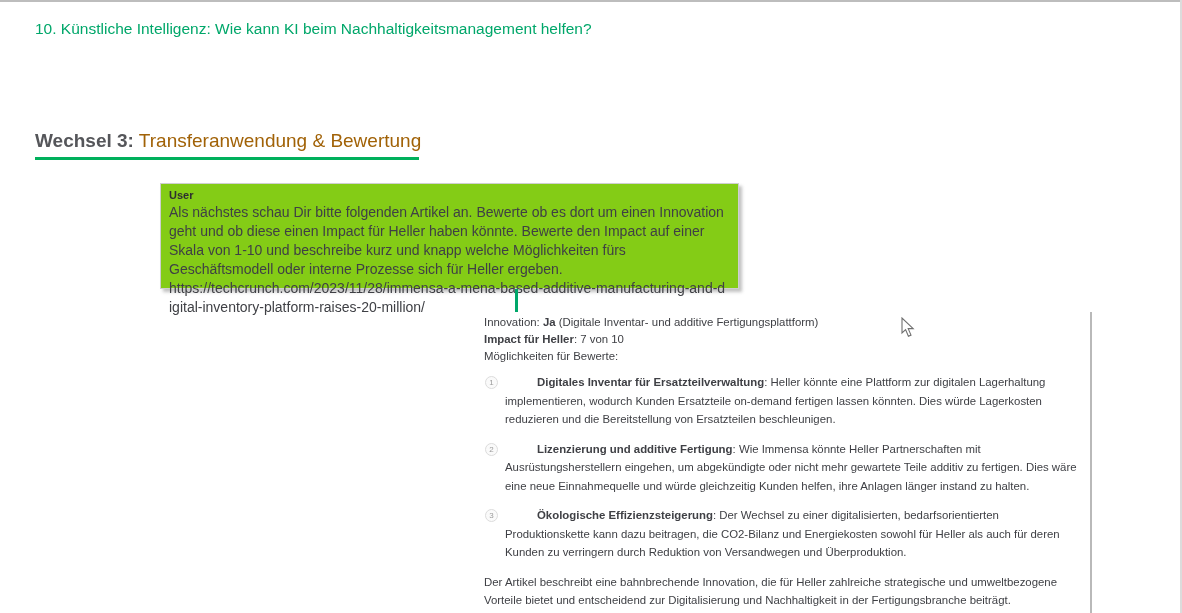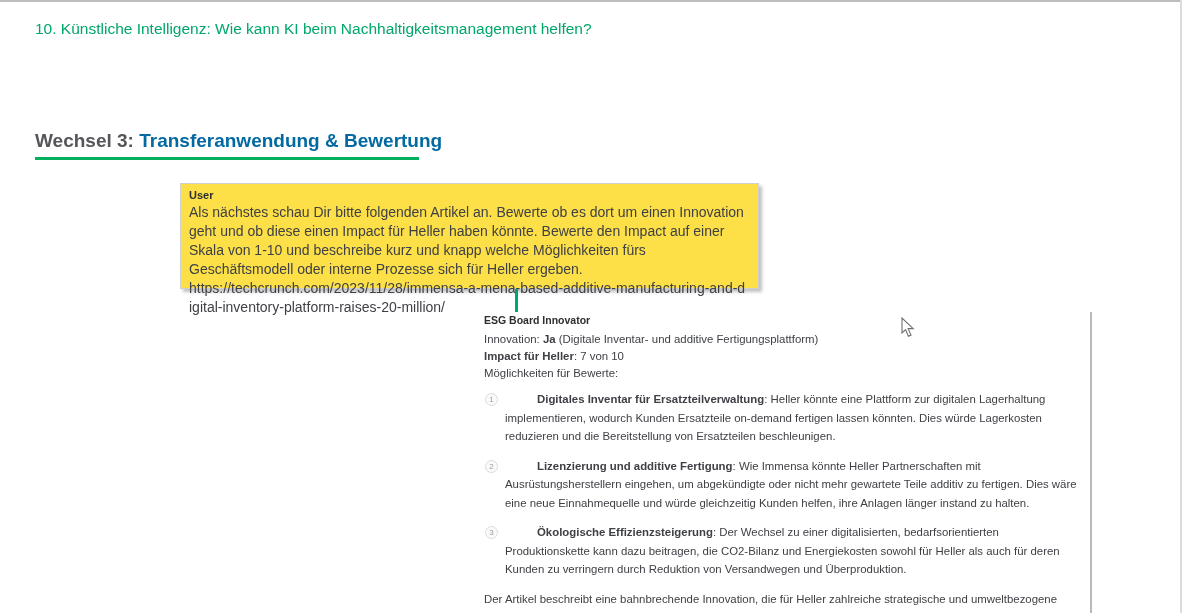--- a/index.html
+++ b/index.html
@@ -36,31 +36,31 @@
     font-size: 27px; font-weight: 400;
     color: #77787b;
     white-space: nowrap;
   }
 
   .section-heading {
     position: absolute; left: 35px; top: 130px;
     font-size: 19px; white-space: nowrap;
   }
   .section-heading .step-label { font-weight: 700; color: #55565a; }
-  .section-heading .step-title { font-weight: 700; color: #0369a1; }
+  .section-heading .step-title { font-weight: 400; color: #a16207; }
   .green-underline {
     position: absolute; left: 35px; top: 157px;
     width: 384px; height: 3px;
     background: #00b05c;
   }
 
   .user-card {
-    position: absolute; left: 180px; top: 183px;
+    position: absolute; left: 160px; top: 183px;
     width: 579px; height: 106px;
-    background: #fde047;
+    background: #84cc16;
     border: 1px solid #cfcfcf;
     box-shadow: 3px 3px 3px rgba(120,120,120,0.45);
     padding: 5px 10px 6px 8px;
     color: #3f4045;
   }
   .user-author { font-size: 11px; font-weight: 700; color: #2e2e30; margin-bottom: 2px; }
   .user-body, .user-link { font-size: 14px; line-height: 19px; }
   .user-link { word-break: break-all; }
 
   .connector {
@@ -124,21 +124,20 @@
 
   <div class="user-card">
     <div class="user-author">User</div>
     <div class="user-body">Als nächstes schau Dir bitte folgenden Artikel an. Bewerte ob es dort um einen Innovation geht und ob diese einen Impact für Heller haben könnte. Bewerte den Impact auf einer Skala von 1-10 und beschreibe kurz und knapp welche Möglichkeiten fürs Geschäftsmodell oder interne Prozesse sich für Heller ergeben.</div>
     <div class="user-link">https://techcrunch.com/2023/11/28/immensa-a-mena-based-additive-manufacturing-and-digital-inventory-platform-raises-20-million/</div>
   </div>
 
   <div class="connector"></div>
 
   <div class="assistant">
-    <div class="assistant-author">ESG Board Innovator</div>
 
 
     <div class="meta-line">
       <span>Innovation: </span><span class="b">Ja</span><span> (Digitale Inventar- und additive Fertigungsplattform)</span>
     </div>
 
     <div class="meta-line">
       <span class="b">Impact für Heller</span><span>: 7 von 10</span>
     </div>
 

